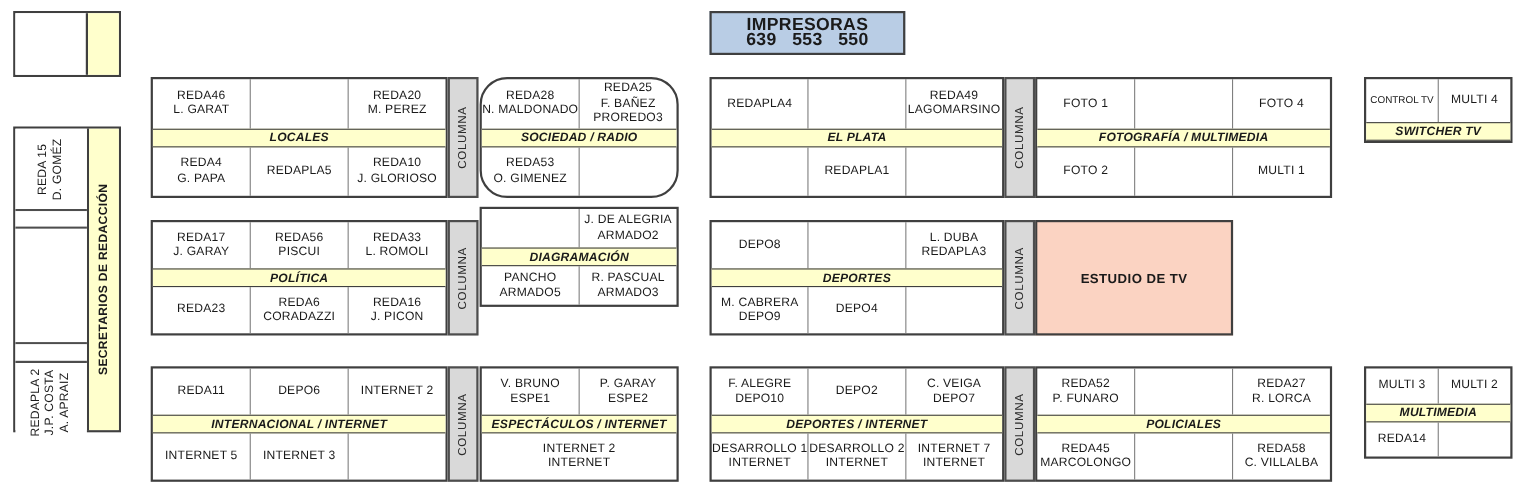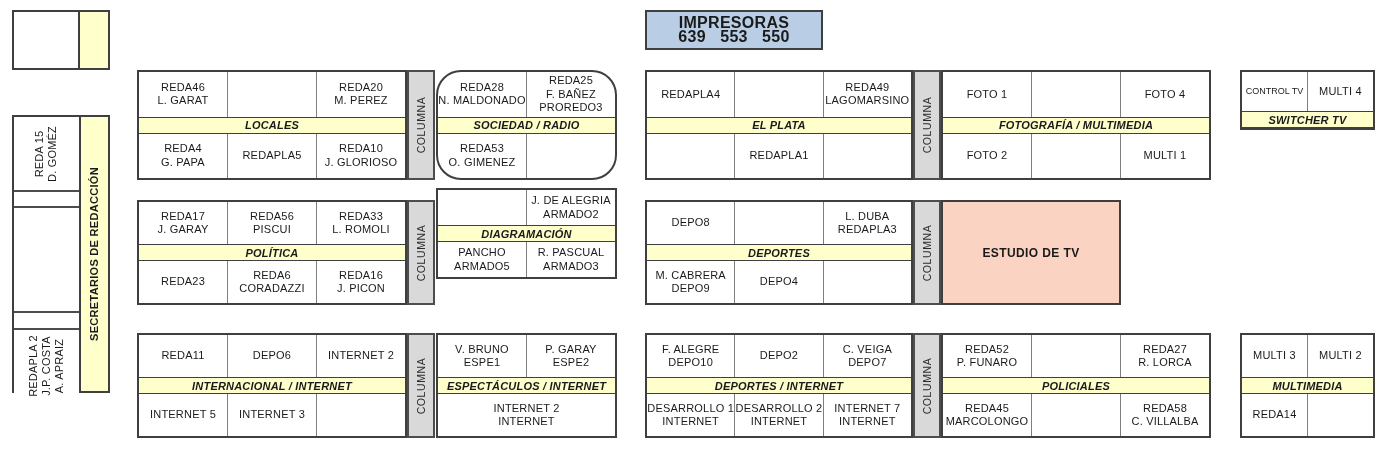--- a/index.html
+++ b/index.html
@@ -381,21 +381,21 @@
           <div class="ln">REDA45</div>
           <div class="ln">MARCOLONGO</div>
         </div>
         <div class="cell"></div>
         <div class="cell">
           <div class="ln">REDA58</div>
           <div class="ln">C. VILLALBA</div>
         </div>
       </div>
     </div>
-    <div class="abs table" style="left: 1240px; top: 333px; width: 135px; height: 105px;">
+    <div class="abs table" style="left: 1240px; top: 333px; width: 135px; height: 84px;">
       <div class="trow">
         <div class="cell">
           <div class="ln">MULTI 3</div>
         </div>
         <div class="cell">
           <div class="ln">MULTI 2</div>
         </div>
       </div>
       <div class="band">
         <span>MULTIMEDIA</span>

